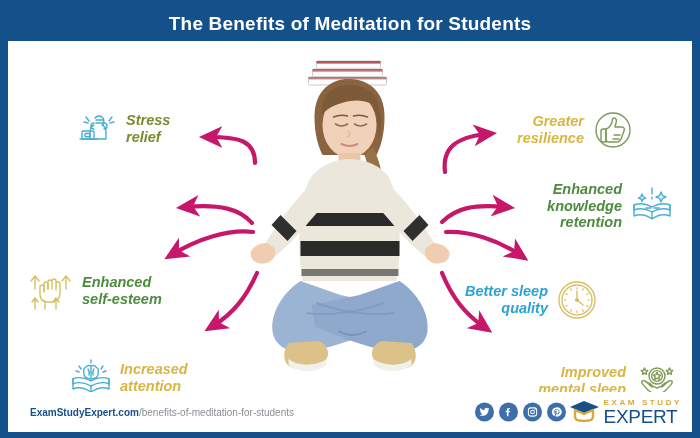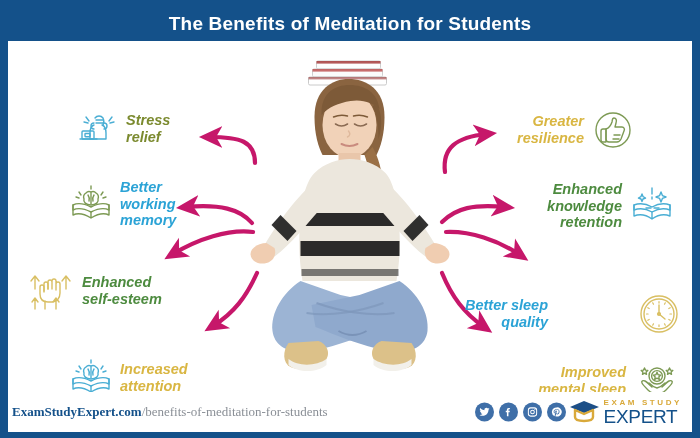--- a/index.html
+++ b/index.html
@@ -39,25 +39,24 @@
   }
   
   .footer{
     position:absolute;
     left:8px;top:392px;
     width:684px;height:40px;
     background:#ffffff;
     display:flex;align-items:center;
   }
   .url{
-    margin-left:4px;
-    font-size:13px;
+    margin-left:22px;
+    font-size:10px;
     color:#8a8f96;
     white-space:nowrap;
-    font-family:Liberation Serif, serif;
   }
   .url b{color:#14518a;font-weight:bold;}
   .social{
     position:absolute;right:126px;top:50%;transform:translateY(-50%);
     display:flex;gap:5px;align-items:center;
   }
   .sbtn{
     width:19px;height:19px;border-radius:50%;
     background:#3f6fa8;
     display:flex;align-items:center;justify-content:center;
@@ -85,21 +84,21 @@
   .benefit.left .lbl{margin-left:8px;text-align:left;}
   .benefit.right .lbl{margin-right:8px;text-align:right;}
   
   #b-stress   {left:70px; top:68px;  width:180px;}
   #b-memory   {left:62px; top:138px; width:190px;}
   #b-esteem   {left:20px; top:228px; width:200px;}
   #b-attention{left:62px; top:316px; width:200px;}
   
   #b-resilience{right:58px; top:68px;  width:200px; justify-content:flex-end;}
   #b-knowledge {right:18px; top:140px; width:210px; justify-content:flex-end;}
-  #b-sleep     {right:12px; top:238px; width:215px; justify-content:space-between;margin-top:14px;}
+  #b-sleep     {right:12px; top:238px; width:215px; justify-content:flex-start;}
   #b-mental    {right:12px; top:318px; width:215px; justify-content:flex-end;}
   
   .photo{
     position:absolute;left:50%;transform:translateX(-50%);
     top:14px;width:215px;height:331px;
   }
   
   .arrows{position:absolute;left:0;top:0;width:684px;height:345px;pointer-events:none;}
 </style>
 </head>
@@ -207,34 +206,20 @@
           <path d="M8 8 l3 4 M6 13 l4 1 M34 8 l-3 4 M36 13 l-4 1"></path>
           <rect x="4" y="22" width="12" height="8" rx="1"></rect>
           <path d="M2 30 h17"></path>
           <rect x="7" y="24.5" width="5" height="3.2" rx=".6"></rect>
         </svg>
       </span>
       <span class="lbl" style="color:#7b8a2e">Stress
 relief</span>
     </div>
 
-    <div class="benefit left" id="b-memory">
-      <span class="ico">
-        <svg width="42" height="42" viewBox="0 0 42 42" fill="none" stroke="#7d9a54" stroke-width="1.4" stroke-linecap="round" stroke-linejoin="round">
-          <path d="M21 29 c-8 -4 -14 -4 -18 -2 v-5 c4 -2 10 -2 18 2 8 -4 14 -4 18 -2 v5 c-4 -2 -10 -2 -18 2 z"></path>
-          <path d="M21 29 v6 M3 22 v10 c4 -2 10 -2 18 3 8 -5 14 -5 18 -3 v-10"></path>
-          <path d="M14 16 a5 5 0 0 1 2 -6 a4 4 0 0 1 5 -1 a4 4 0 0 1 5 1 a5 5 0 0 1 2 6 c1 3 -2 6 -7 6 c-5 0 -8 -3 -7 -6 z"></path>
-          <path d="M18 12 q2 3 1 6 M24 12 q-2 3 -1 6 M21 9 v12"></path>
-          <path d="M9 9 l2 3 M6 14 l3 1 M33 9 l-2 3 M36 14 l-3 1 M21 3 v3"></path>
-        </svg>
-      </span>
-      <span class="lbl" style="color:#2ba3d6">Better
-working
-memory</span>
-    </div>
 
     <div class="benefit left" id="b-esteem">
       <span class="ico">
         <svg width="46" height="44" viewBox="0 0 46 44" fill="none" stroke="#d9bf63" stroke-width="1.4" stroke-linecap="round" stroke-linejoin="round">
           <path d="M20 20 v-7 a2 2 0 0 1 4 0 v7 M24 20 v-8 a2 2 0 0 1 4 0 v8 M28 21 v-6 a2 2 0 0 1 4 0 v9 c0 5 -3 9 -8 9 h-4 c-5 0 -8 -3 -8 -8 v-7 a2 2 0 0 1 4 0 v4"></path>
           <path d="M16 23 v-8 a2 2 0 0 1 4 0 v5"></path>
           <path d="M7 20 v-12 M3 12 l4 -5 l4 5"></path>
           <path d="M38 20 v-12 M34 12 l4 -5 l4 5"></path>
           <path d="M7 40 v-10 M4 33 l3 -4 l3 4"></path>
           <path d="M17 40 v-8"></path>

